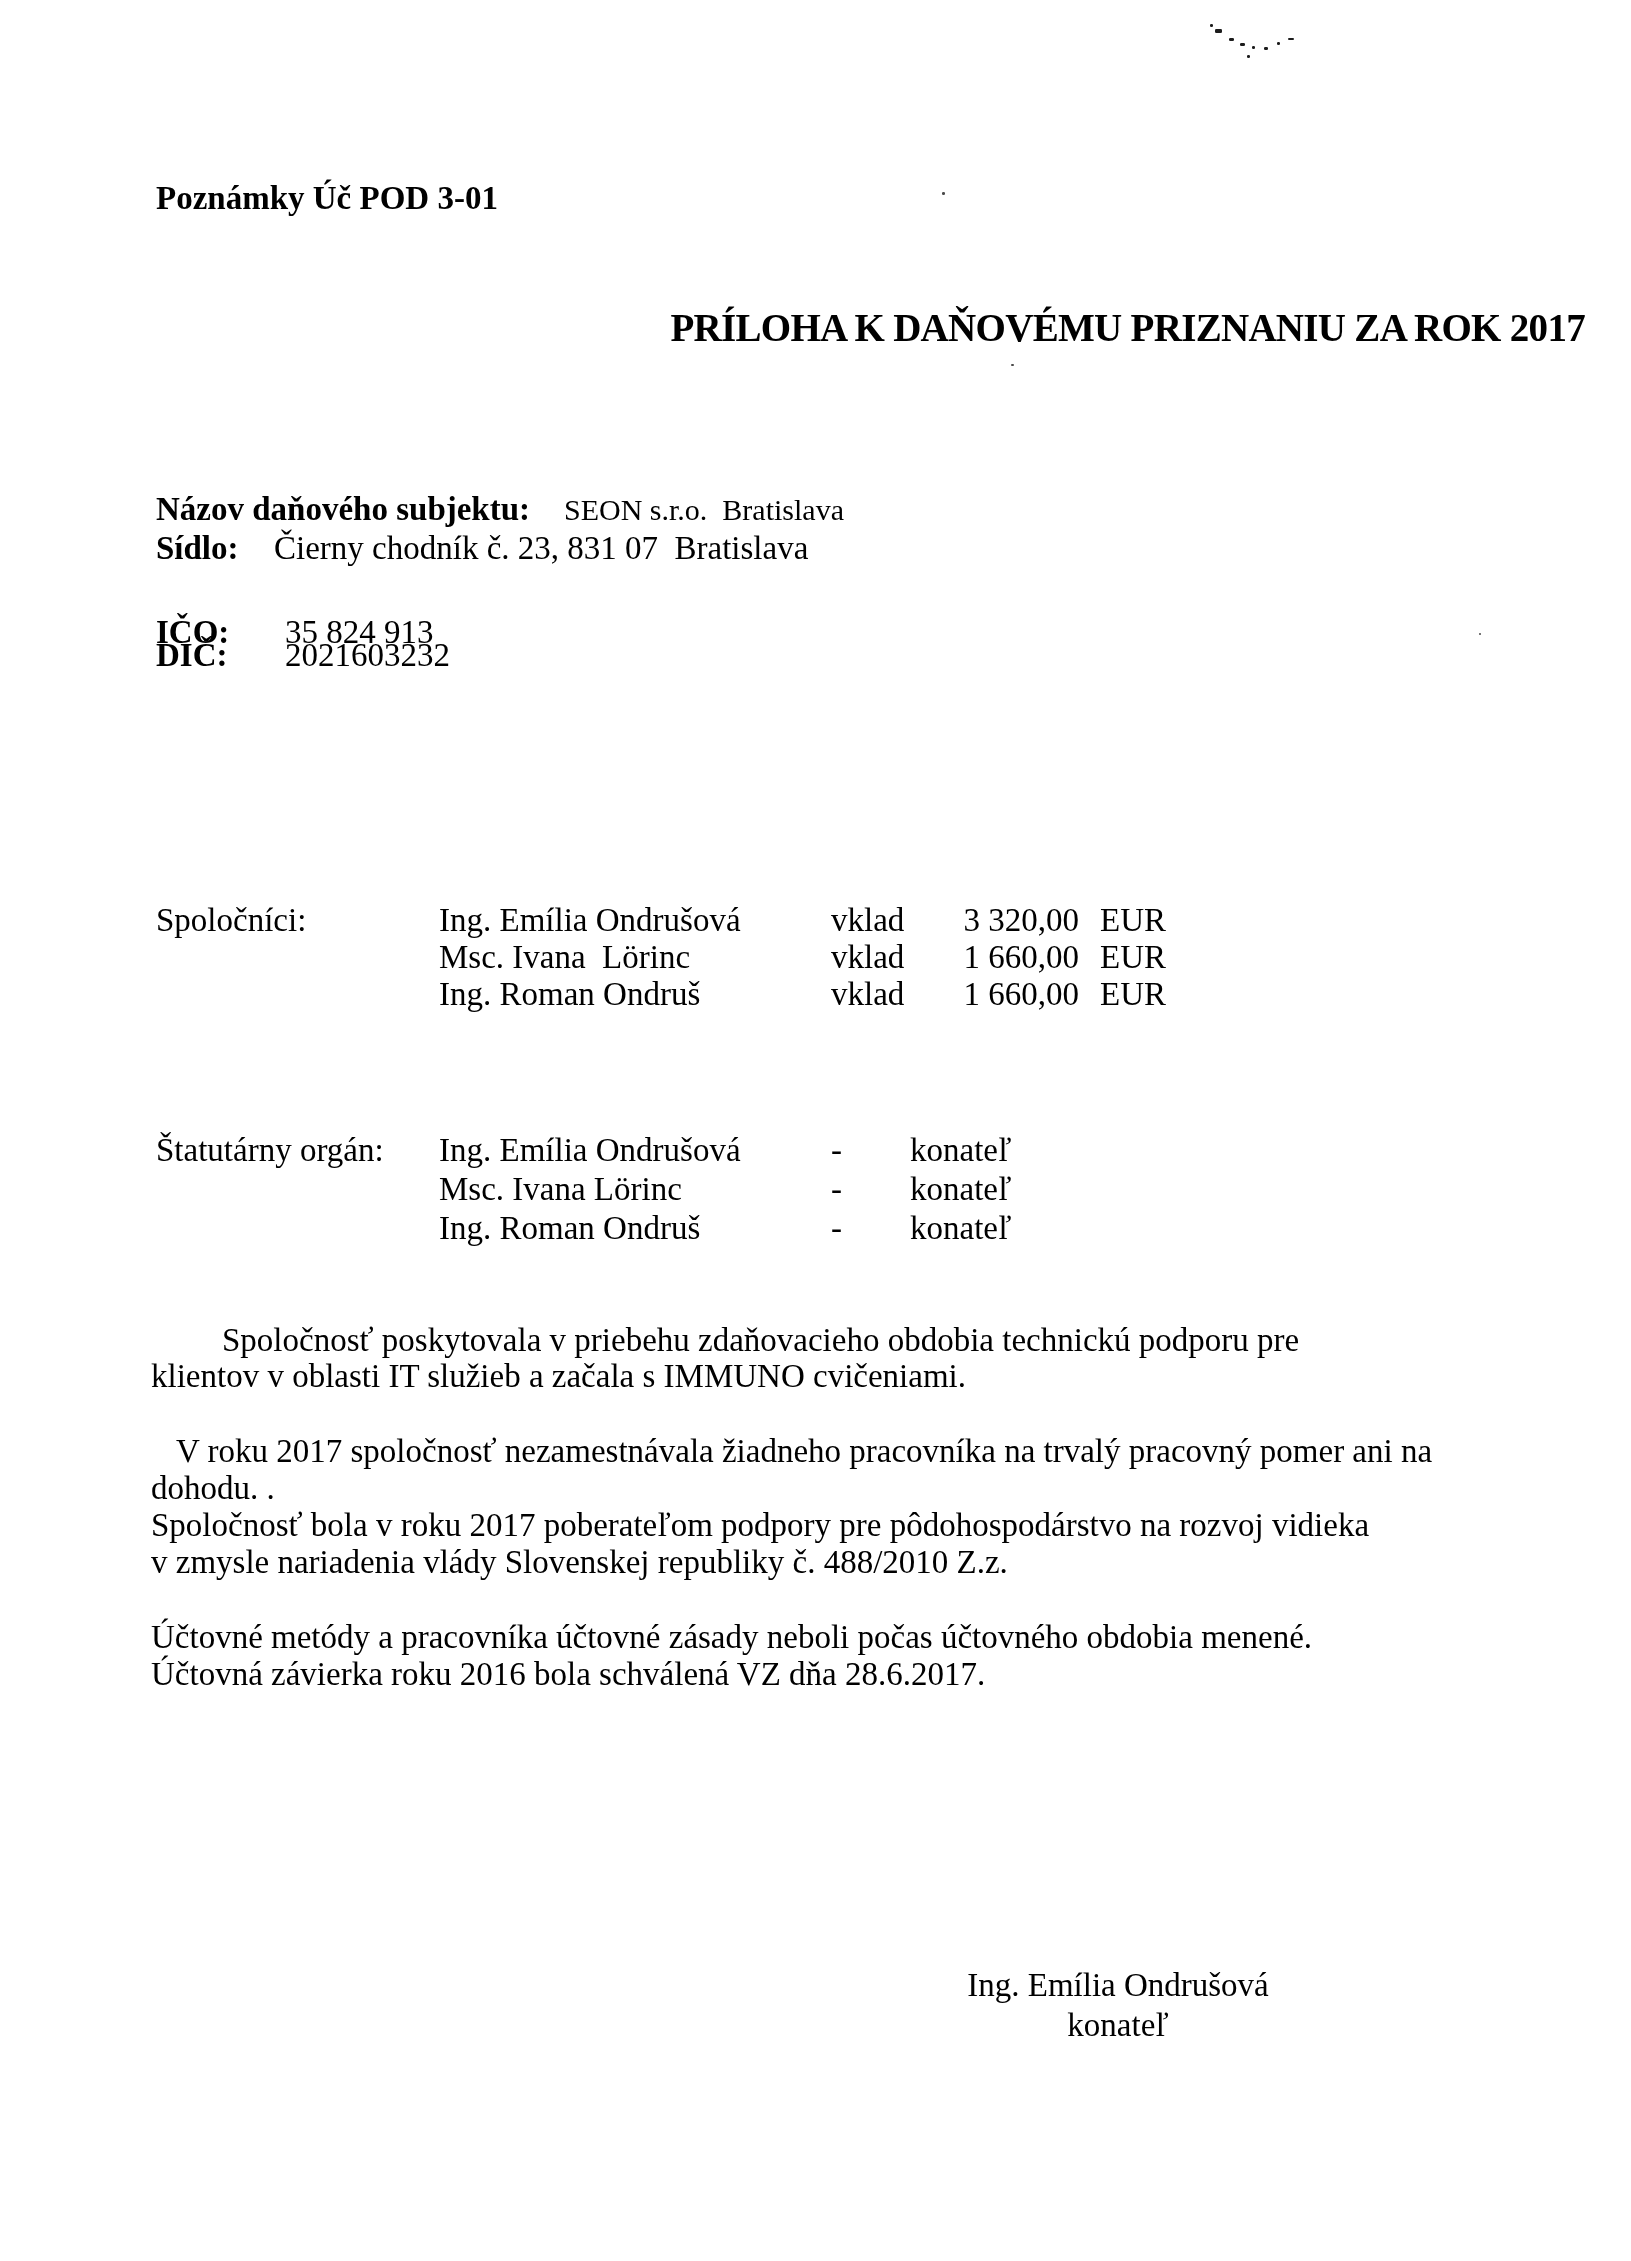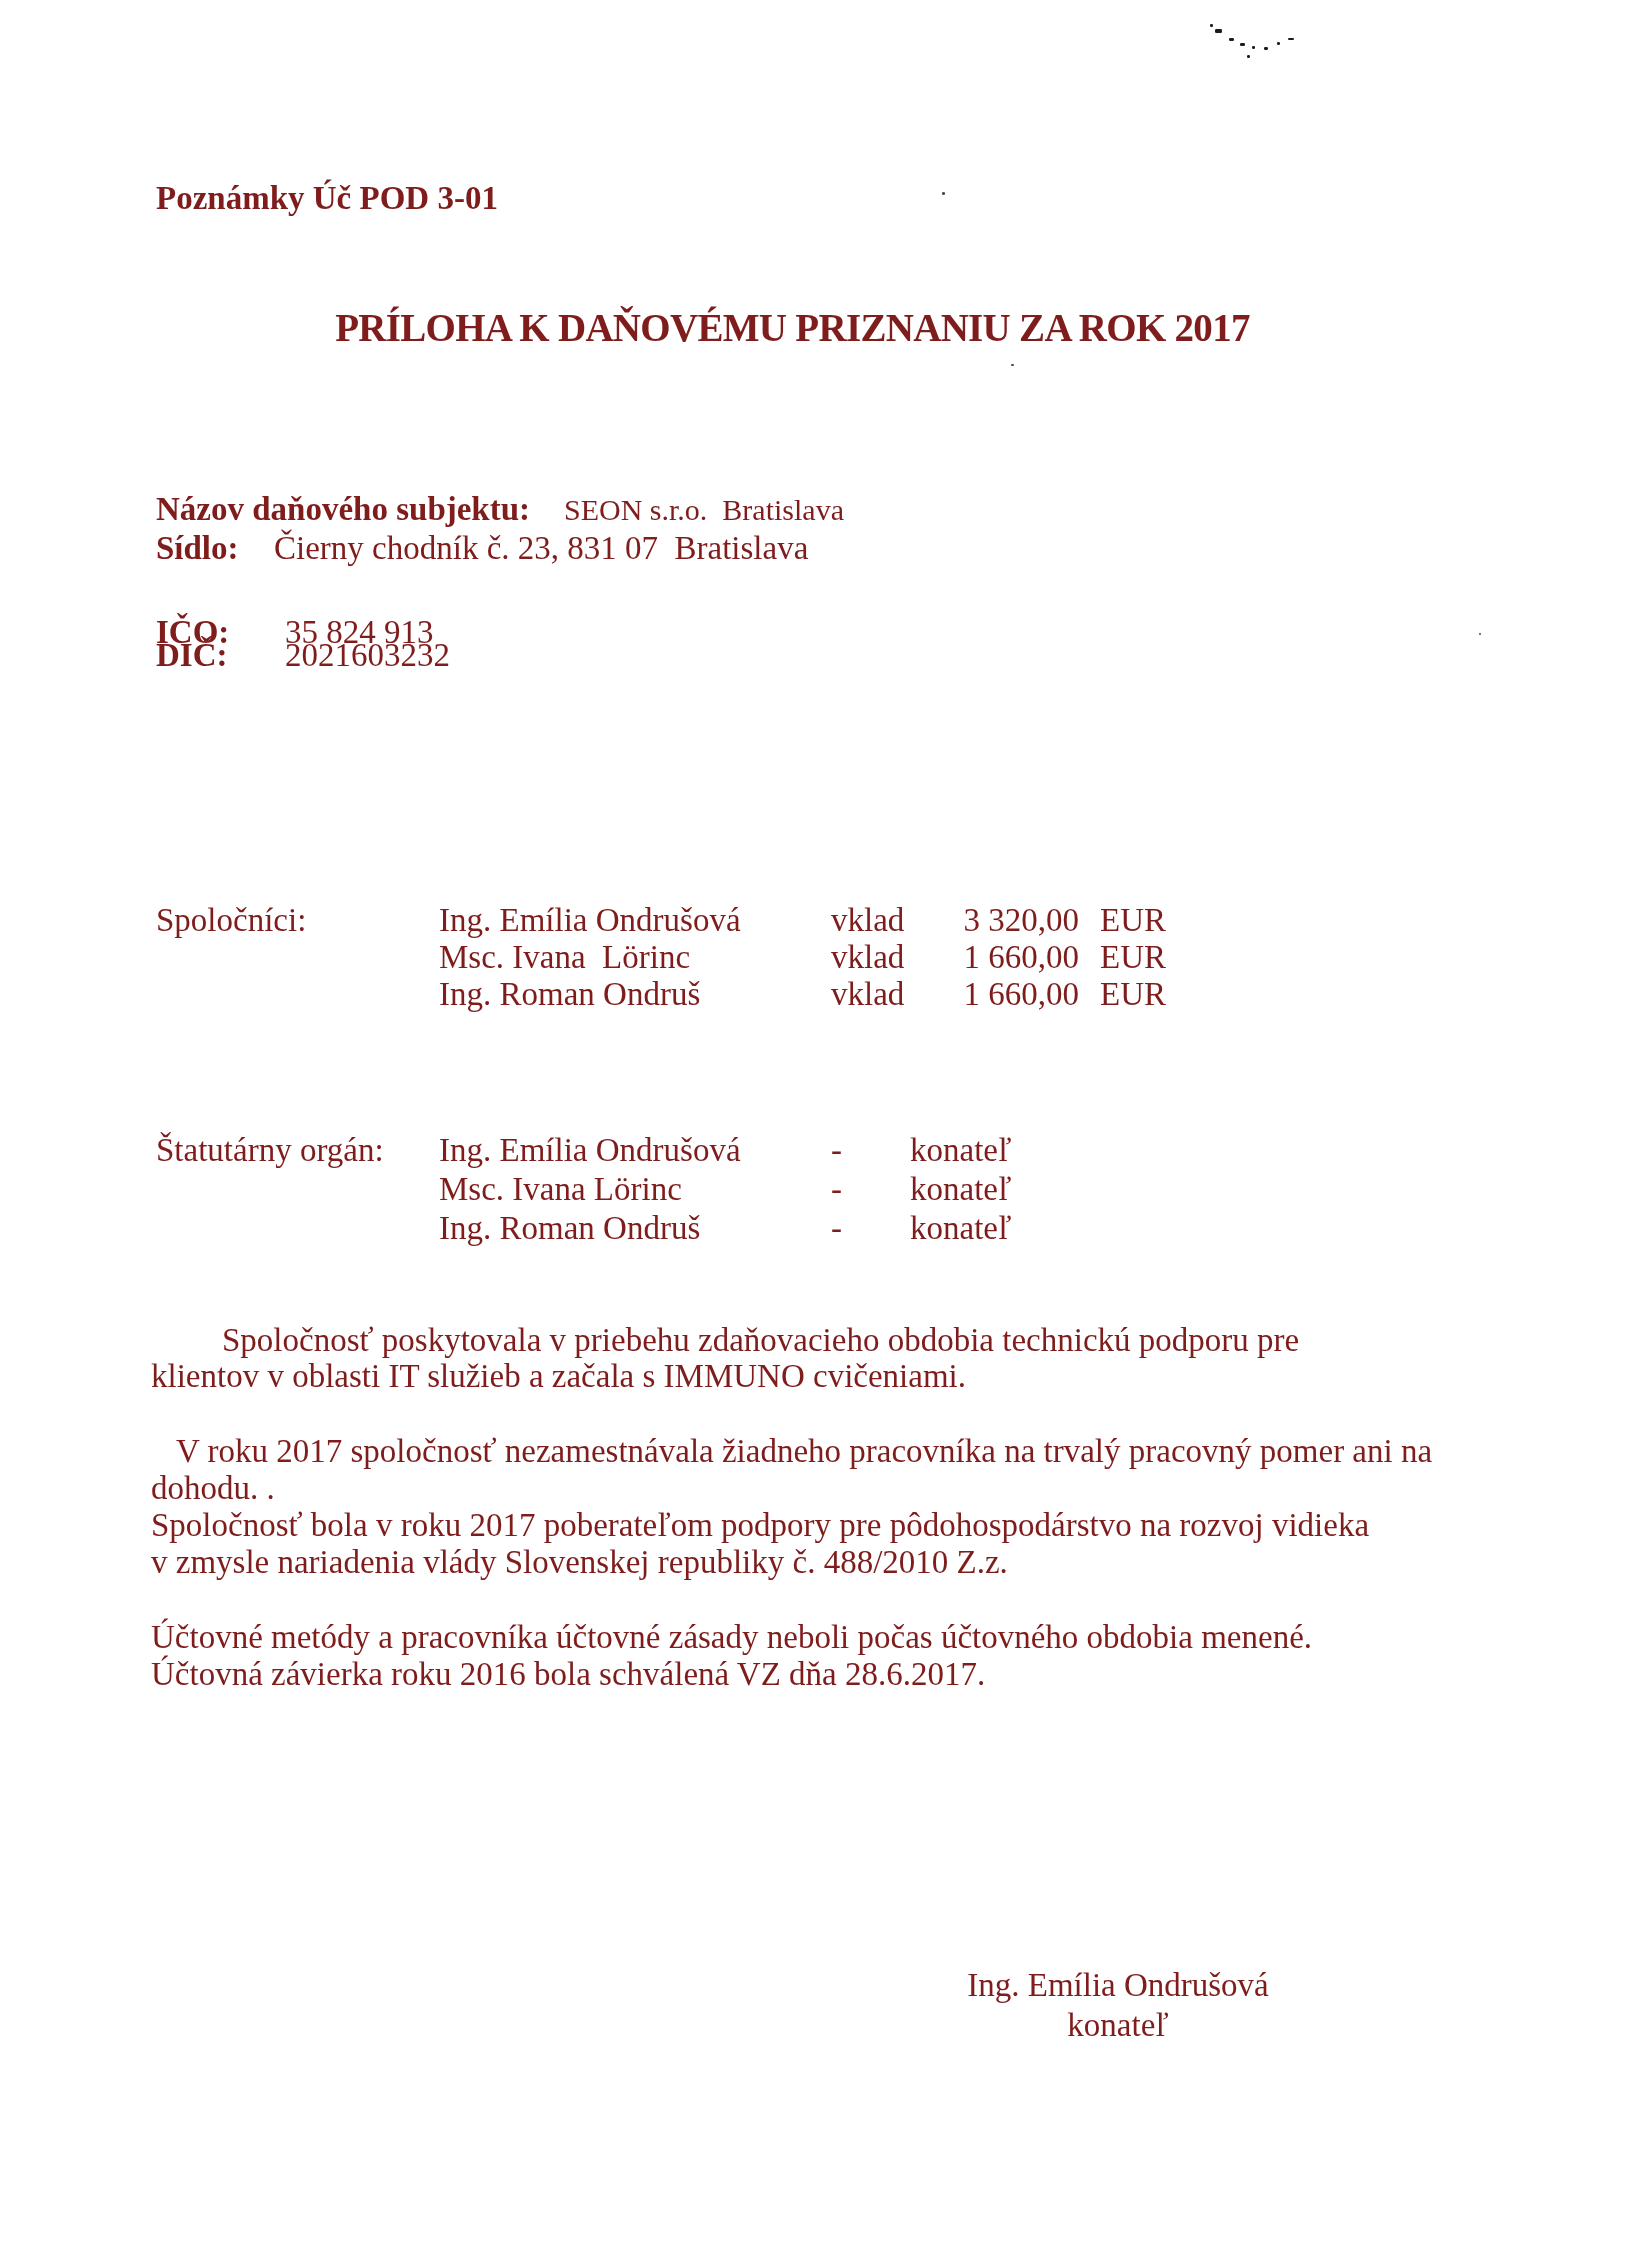--- a/index.html
+++ b/index.html
@@ -2,32 +2,32 @@
 <html style="font-size:10.5px"><head>
 <meta charset="utf-8">
 <title>Poznámky Úč POD 3-01</title>
 <style>
   html,body { margin:0; padding:0; background:#e8e8e8; }
   .page {
     position:relative;
     width:1631px; height:2261px;
     margin:0 auto;
     background:#ffffff;
-    color:#7f1d1d;
+    color:#000000;
     font-family:"Liberation Serif","DejaVu Serif",serif;
     font-size:33px;
     overflow:hidden;
   }
   .abs { position:absolute; }
 
   .form-id { left:156px; top:180px; font-weight:bold; letter-spacing:0; white-space:pre; }
 
   .doc-title {
     left:0; top:305px; width:1585px;
-    text-align:center; font-weight:bold; font-size:39px; letter-spacing:-0.7px;
+    text-align:right; font-weight:bold; font-size:39px; letter-spacing:-0.7px;
     white-space:pre;
   }
 
   .subject-row { left:156px; white-space:nowrap; }
   .subject-row .lbl { display:inline-block; white-space:pre;font-weight:bold; }
   .subject-row .val { white-space:pre; }
   .row-name  { top:489px; line-height:41px; }
   .row-name .lbl { width:408px; }
   .row-name .val { font-size:30px; }
   .row-seat  { top:530px; }

